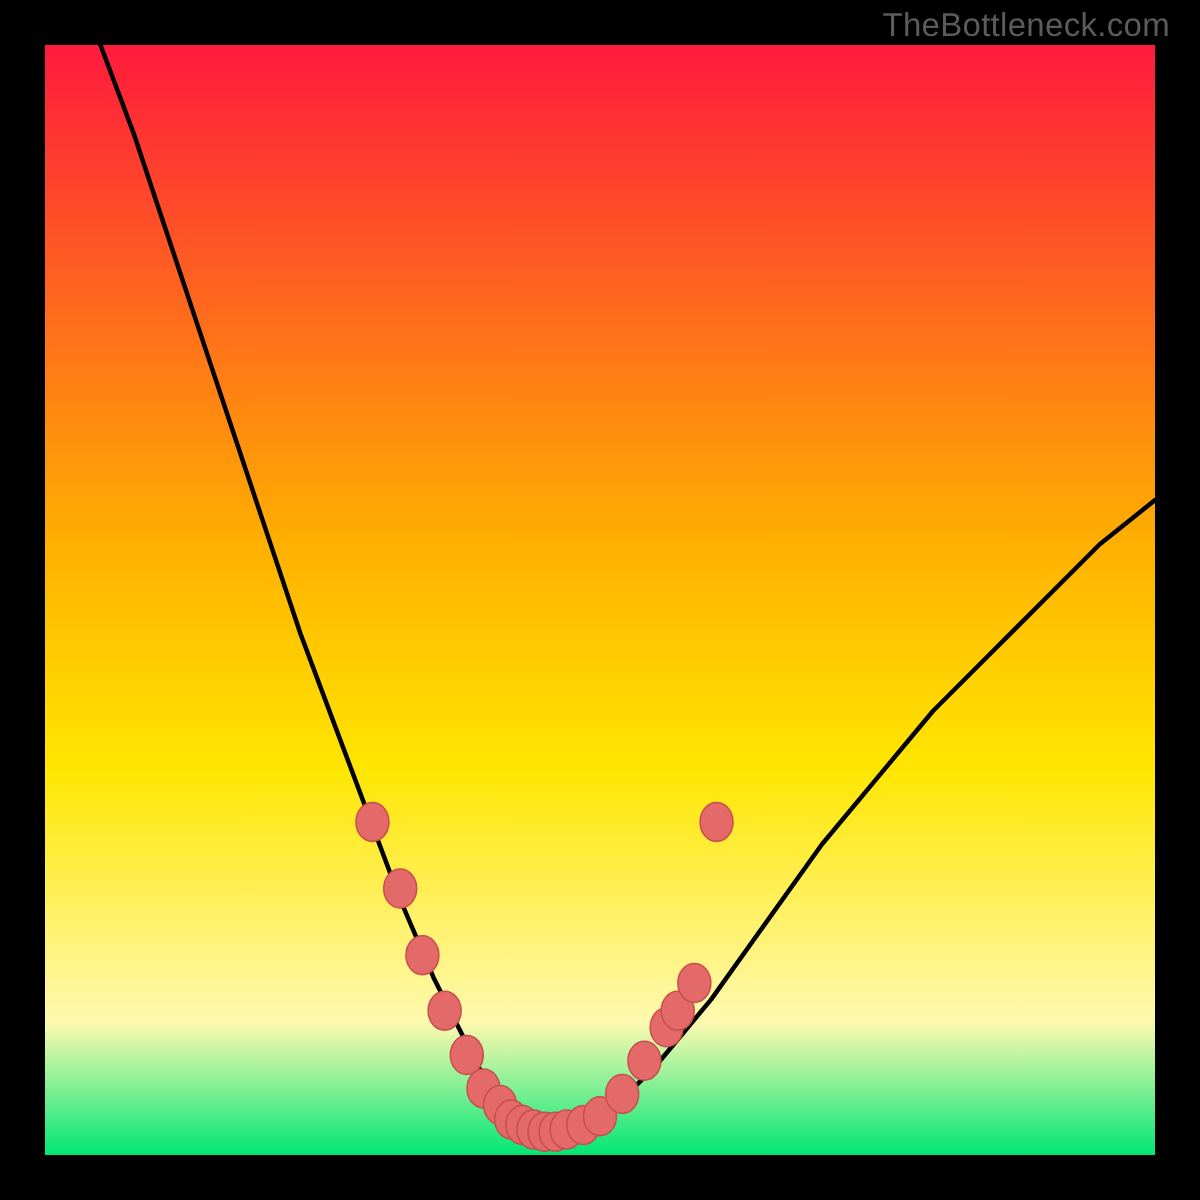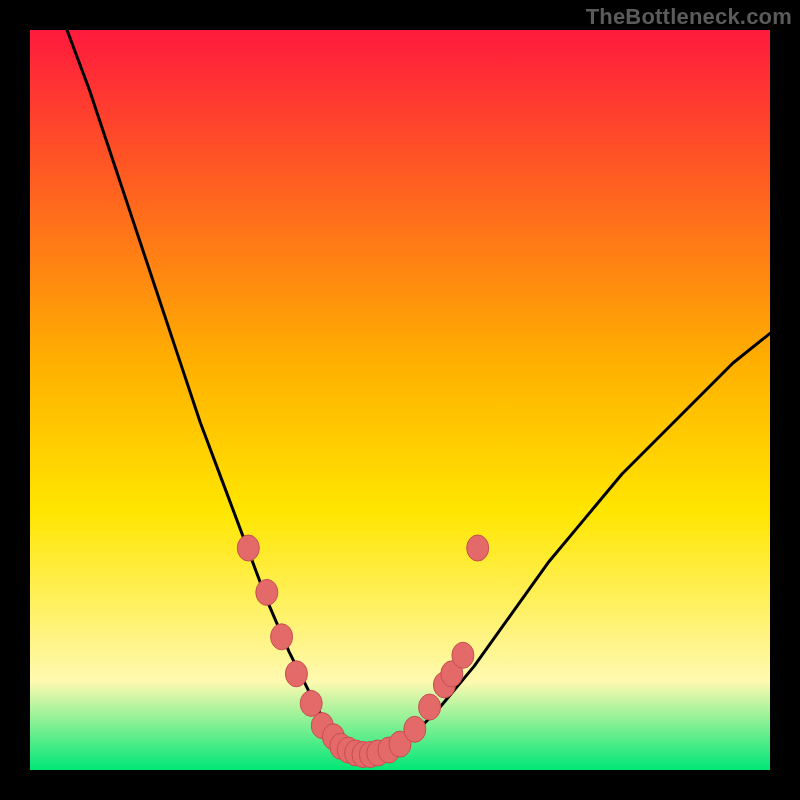--- a/index.html
+++ b/index.html
@@ -21,24 +21,24 @@
     position: absolute;
     left: 30px;
     top: 30px;
     width: 740px;
     height: 740px;
     overflow: hidden;
   }
   .attribution {
     position: absolute;
     top: 4px;
-    right: 8px;
+    right: 20px;
     color: #5b5b5b;
     font-size: 22px;
-    font-weight: 700;
+    font-weight: 400;
     letter-spacing: 0.2px;
   }
   svg {
     display: block;
   }
 </style>
 </head>
 <body>
 
 <div class="outer">

